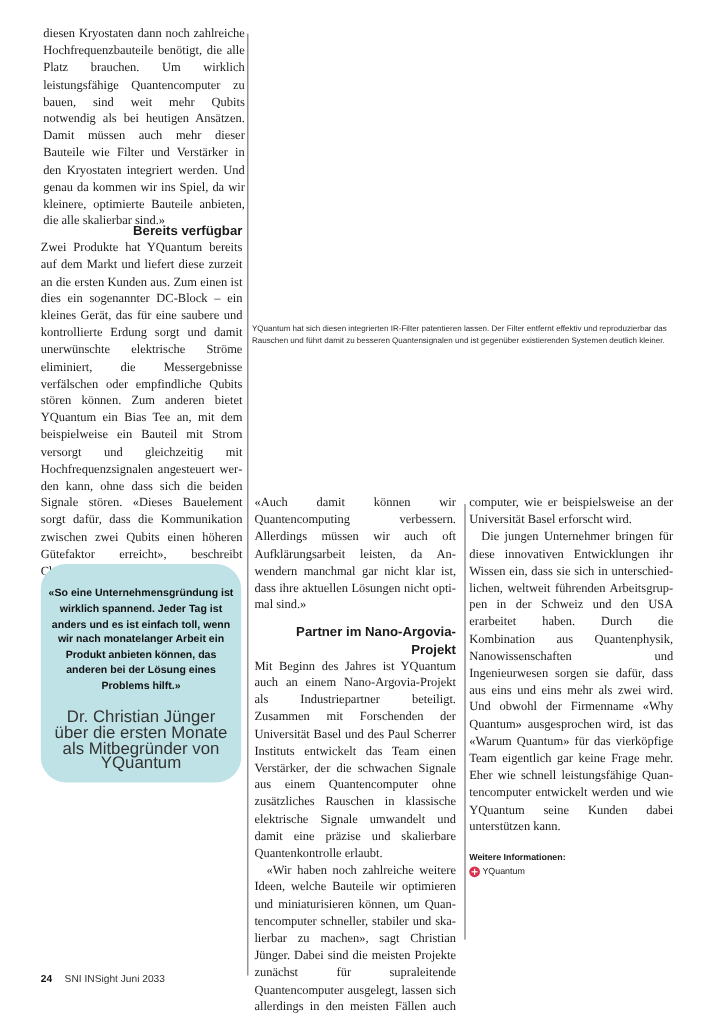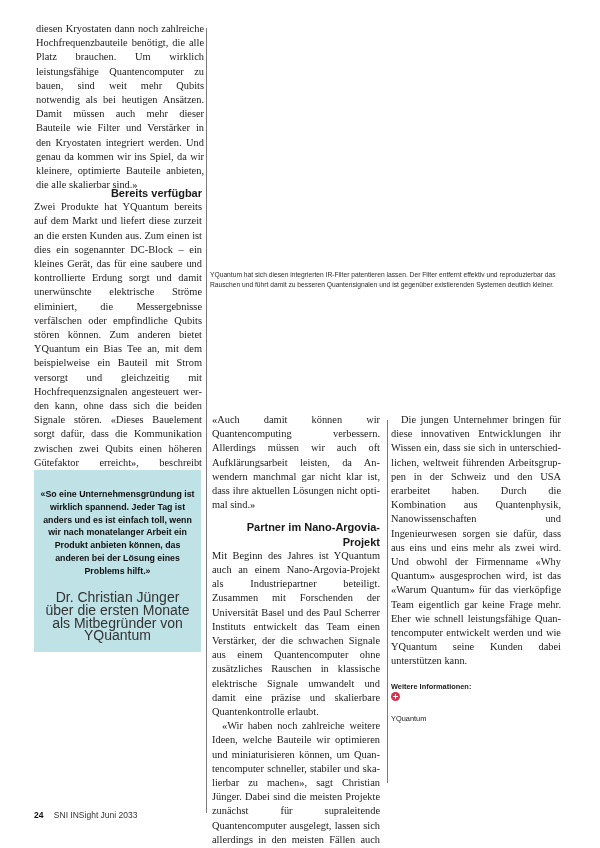--- a/index.html
+++ b/index.html
@@ -9,28 +9,28 @@
     .col { position: absolute; }
     #col1-top { left: 36px; top: 22px; width: 168px; }
     #col1-bottom { left: 34px; top: 186px; width: 168px; }
     .subhead { font-family: "Liberation Sans", "DejaVu Sans", sans-serif; font-weight: bold; font-size: 11px; line-height: 14.2px; margin: 0; text-align: right; }
     .para { margin: 0; }
     .indent { text-indent: 10px; }
     .divider { position: absolute; width: 1px; background: #7a7a7a; }
     #div1 { left: 206px; top: 28px; height: 785px; }
     #div2 { left: 387px; top: 420px; height: 363px; }
     #caption { position: absolute; left: 210px; top: 270px; width: 360px; font-size: 6.7px; line-height: 9.6px; color: #2a2a2a; }
-    #quote-box { position: absolute; left: 34px; top: 470px; width: 167px; height: 182px; background: #bfe2e6; }
+    #quote-box { position: absolute; left: 34px; top: 470px; width: 167px; height: 182px; background: #bfe2e6; border-radius: 21px; }
     #quote-text { position: absolute; left: 6px; top: 18px; width: 155px; text-align: center; font-size: 8.8px; line-height: 12.8px; font-weight: bold; color: #111; }
     #quote-attr { position: absolute; left: 6px; top: 121px; width: 155px; text-align: center; font-size: 14px; line-height: 12.8px; color: #333; }
     #col2 { left: 212px; top: 413px; width: 168px; }
     #col3 { left: 391px; top: 413px; width: 170px; }
     .more-info { margin-top: 12px; }
     .more-label { font-family: "Liberation Sans", "DejaVu Sans", sans-serif; font-weight: bold; font-size: 7.4px; line-height: 11px; }
-    .more-link { display: flex; align-items: flex-start; gap: 12px; font-family: "Liberation Sans", "DejaVu Sans", sans-serif; font-size: 7.4px; line-height: 11px; color: #222; text-decoration: none; cursor: pointer; flex-direction: column; }
+    .more-link { display: flex; align-items: flex-end; gap: 2px; font-family: "Liberation Sans", "DejaVu Sans", sans-serif; font-size: 7.4px; line-height: 11px; color: #222; text-decoration: none; cursor: pointer; }
     .plus-icon { width: 9px; height: 9px; border-radius: 50%; background: #d6334f; display: inline-flex; align-items: center; justify-content: center; position: relative; }
     .plus-icon::before, .plus-icon::after { content: ""; position: absolute; background: #fff; }
     .plus-icon::before { width: 5px; height: 1.3px; }
     .plus-icon::after { width: 1.3px; height: 5px; }
     #footer { position: absolute; left: 34px; top: 809px; font-size: 8.5px; line-height: 12px; color: #333; }
     #page-num { font-weight: bold; margin-right: 8px; color: #111; }
   </style>
 </head>
 <body>
 
@@ -54,20 +54,21 @@
 </div>
 
 <div id="col2" class="col serif">
   <p class="para">«Auch damit können wir Quantencompu­ting verbessern. Allerdings müssen wir auch oft Aufklärungsarbeit leisten, da An­wendern manchmal gar nicht klar ist, dass ihre aktuellen Lösungen nicht opti­mal sind.»</p>
   <h3 class="subhead" style="margin-top:8px">Partner im Nano-Argovia-Projekt</h3>
   <p class="para">Mit Beginn des Jahres ist YQuantum auch an einem Nano-Argovia-Projekt als Indus­triepartner beteiligt. Zusammen mit For­schenden der Universität Basel und des Paul Scherrer Instituts entwickelt das Team einen Verstärker, der die schwa­chen Signale aus einem Quantencompu­ter ohne zusätzliches Rauschen in klassi­sche elektrische Signale umwandelt und damit eine präzise und skalierbare Quan­tenkontrolle erlaubt.</p>
   <p class="para indent">«Wir haben noch zahlreiche weitere Ideen, welche Bauteile wir optimieren und miniaturisieren können, um Quan­tencomputer schneller, stabiler und ska­lierbar zu machen», sagt Christian Jünger. Dabei sind die meisten Projekte zunächst für supraleitende Quantencomputer aus­gelegt, lassen sich allerdings in den meis­ten Fällen auch für andere Konzepte ein­setzen, wie den spinbasierten Quanten­</p>
 </div>
 
 <div id="col3" class="col serif">
+  <p class="para">computer, wie er beispielsweise an der Universität Basel erforscht wird.</p>
   <p class="para indent">Die jungen Unternehmer bringen für diese innovativen Entwicklungen ihr Wissen ein, dass sie sich in unterschied­lichen, weltweit führenden Arbeitsgrup­pen in der Schweiz und den USA erarbei­tet haben. Durch die Kombination aus Quantenphysik, Nanowissenschaften und Ingenieurwesen sorgen sie dafür, dass aus eins und eins mehr als zwei wird. Und obwohl der Firmenname «Why Quantum» ausgesprochen wird, ist das «Warum Quantum» für das vierköpfige Team eigentlich gar keine Frage mehr. Eher wie schnell leistungsfähige Quan­tencomputer entwickelt werden und wie YQuantum seine Kunden dabei unterstüt­zen kann.</p>
   <div class="more-info">
     <div class="more-label">Weitere Informationen:</div>
     <a class="more-link">
       <span class="plus-icon"></span>
       <span>YQuantum</span>
     </a>
   </div>
 </div>
 

